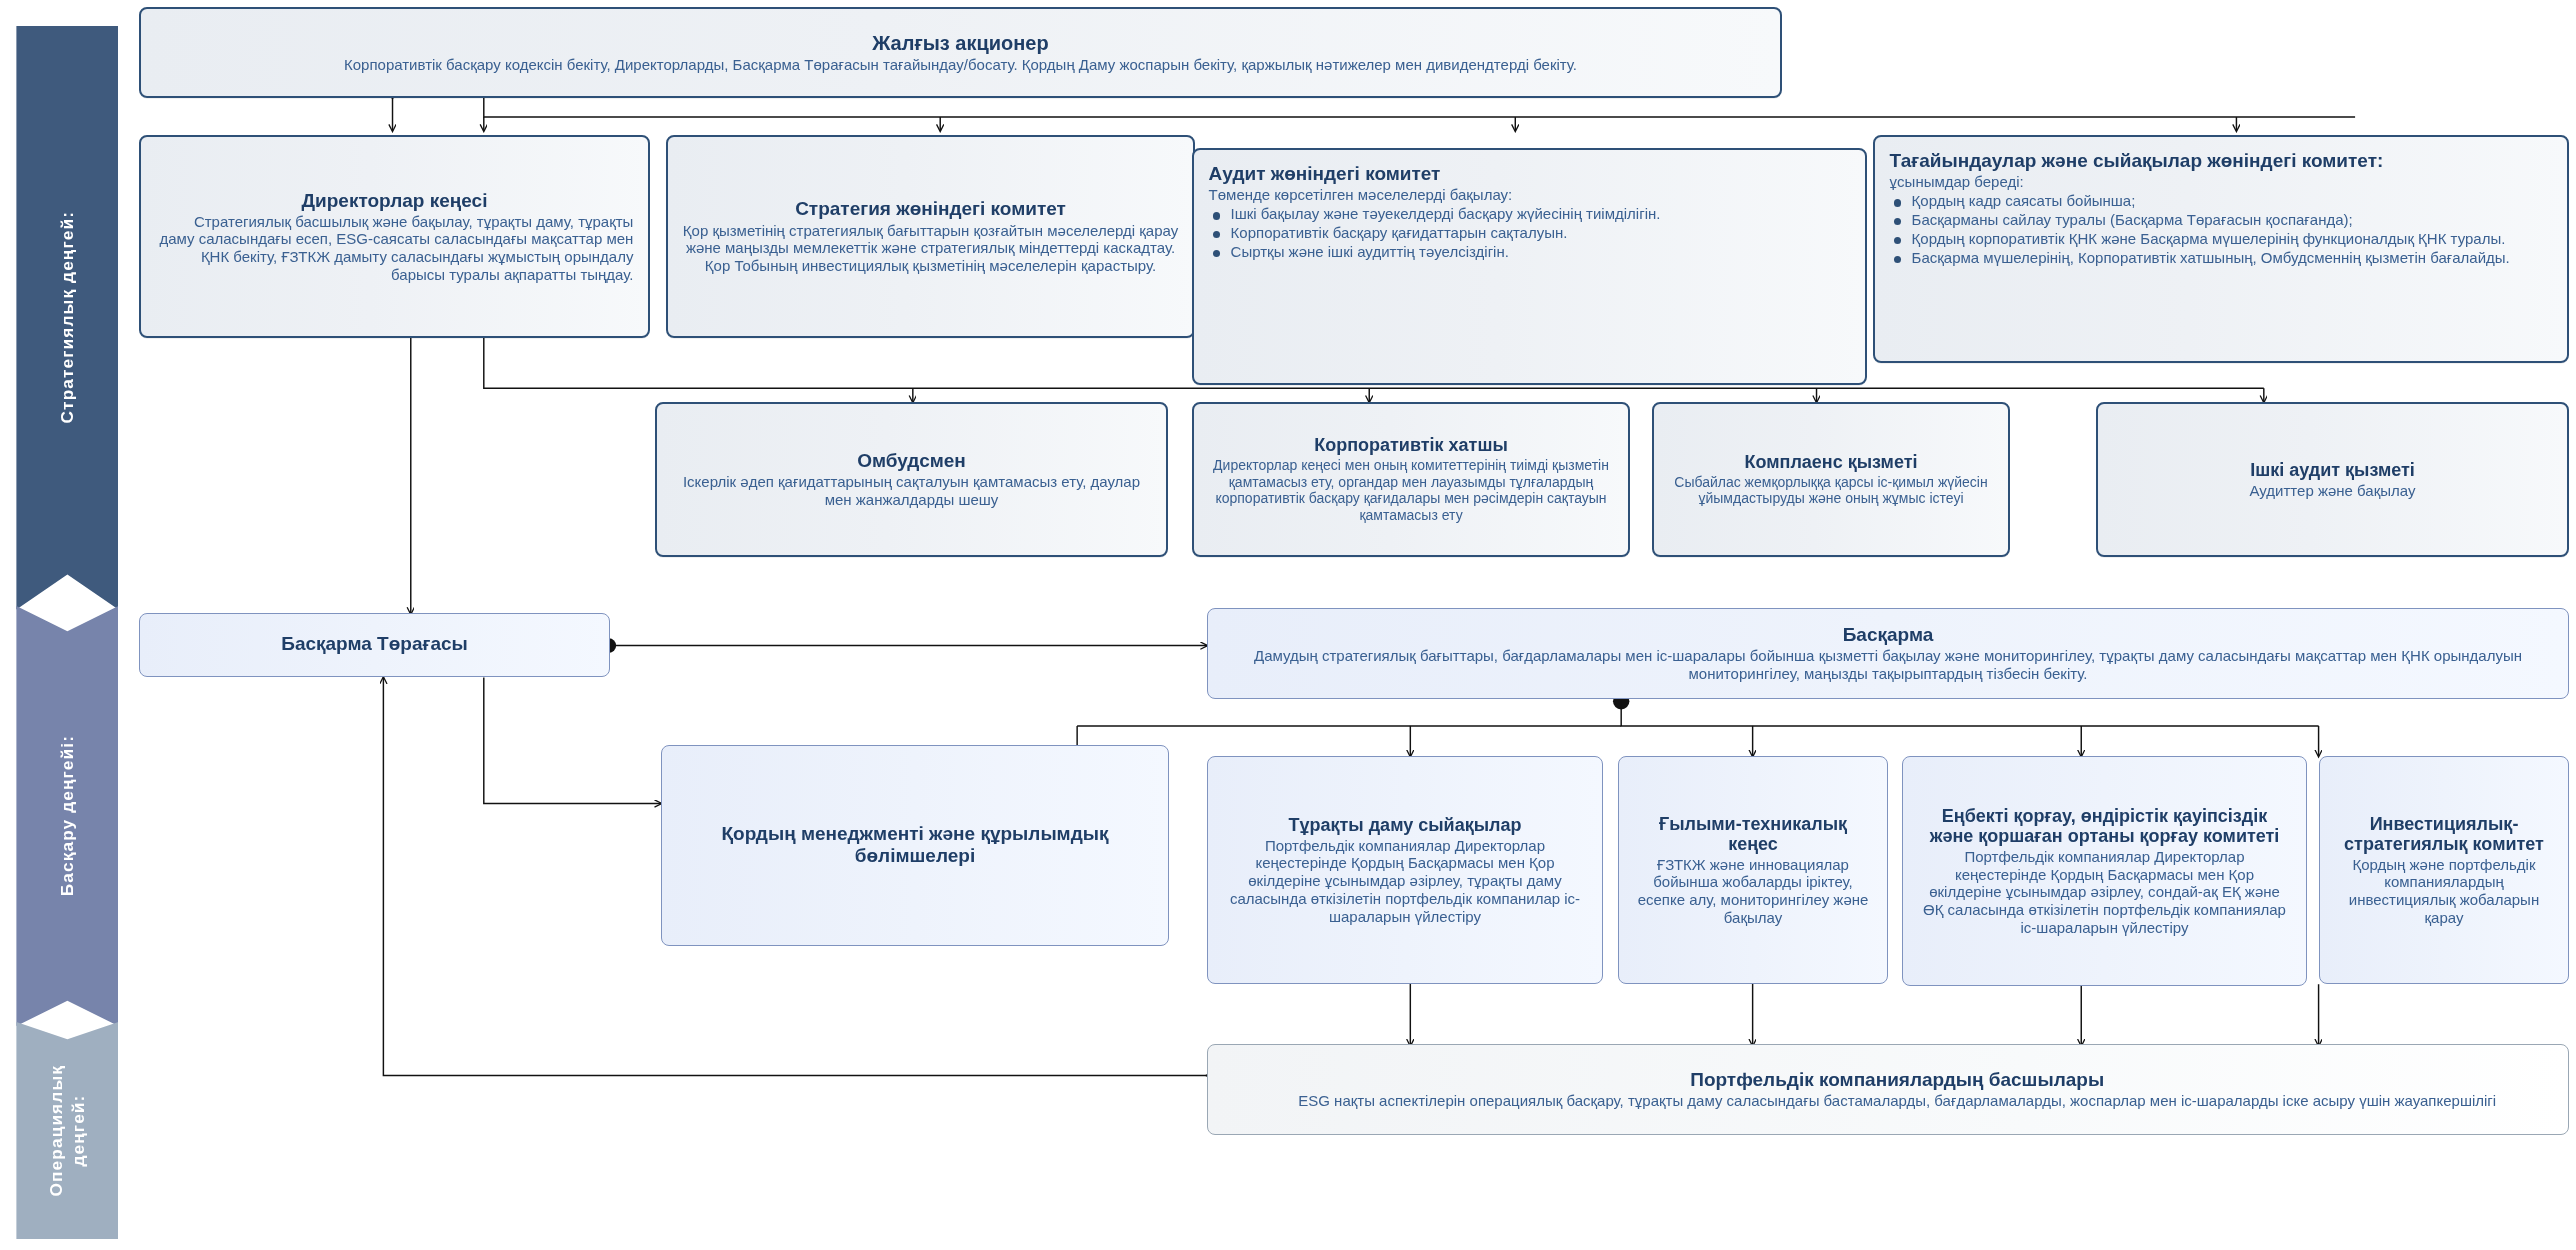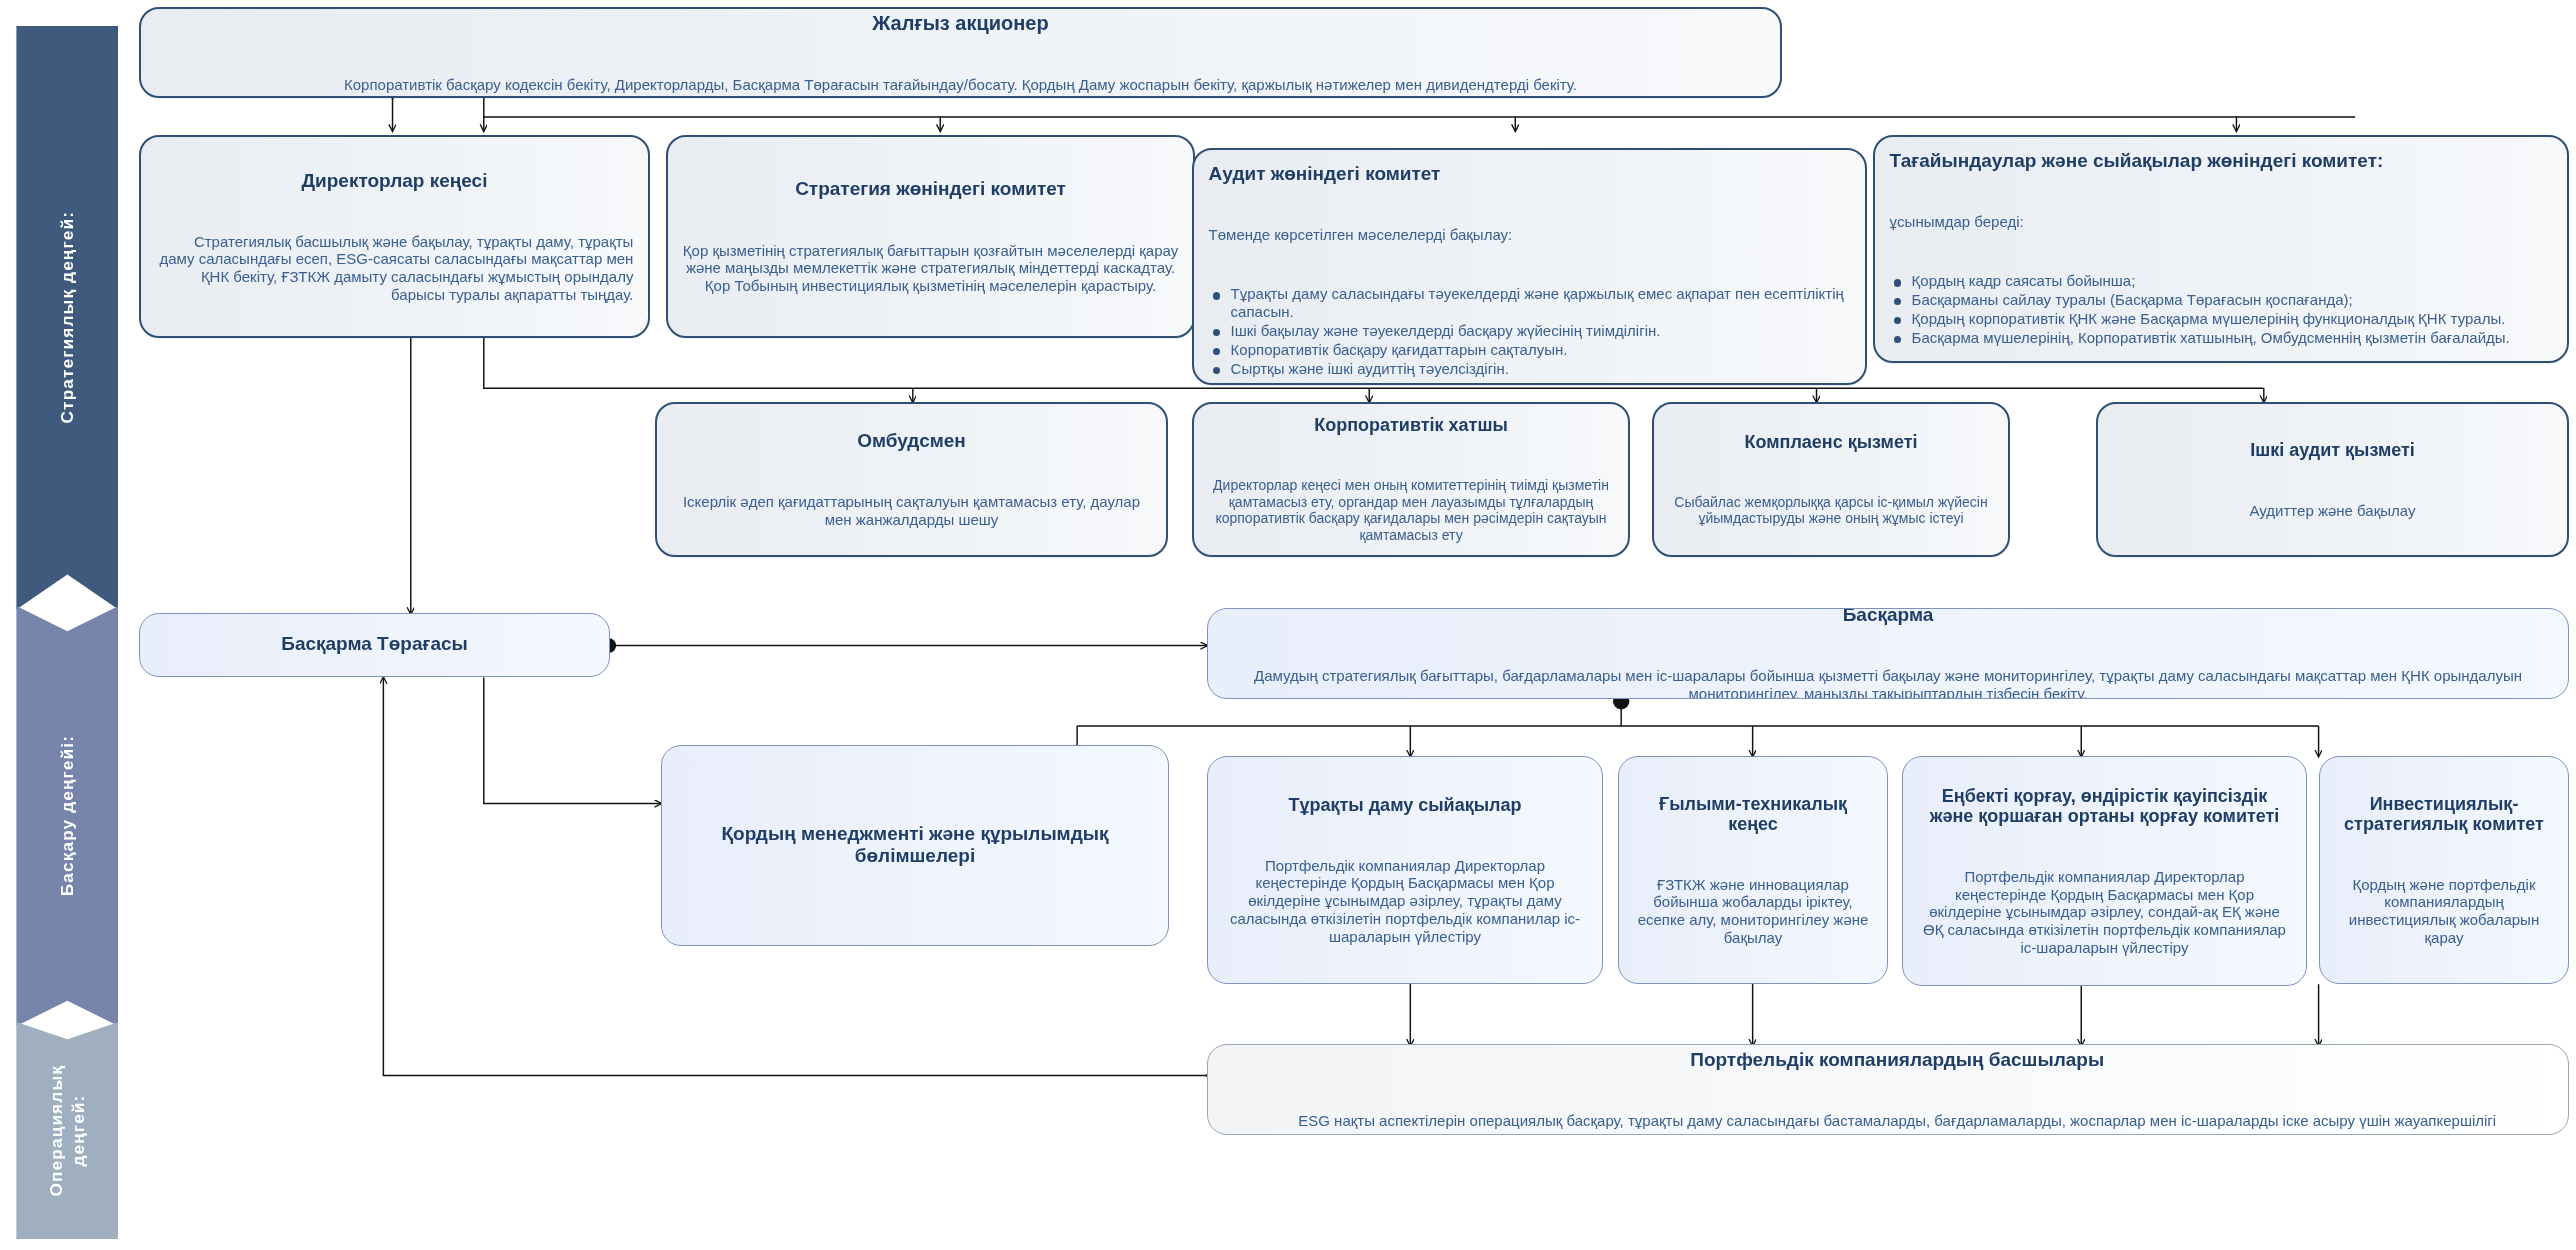--- a/index.html
+++ b/index.html
@@ -67,29 +67,28 @@
     top: 0;
     width: 2576px;
     height: 1251px;
     pointer-events: none;
   }
 
   
   .node {
     position: absolute;
     box-sizing: border-box;
-    border-radius: 20px;
+    border-radius: 8px;
     display: flex;
     flex-direction: column;
     align-items: center;
     justify-content: center;
     text-align: center;
     padding: 9px 14.6px;
     overflow: hidden;
-    gap: 40px;
   }
   .node .n-title {
     font-weight: bold;
     color: #1f3e67;
     line-height: 1.12;
     margin-bottom: 1.8px;
   }
   .node .n-body {
     color: #3a6091;
     line-height: 1.18;
@@ -229,21 +228,20 @@
 
   <div class="node style-strat" style="left:666px; top:135px; width:529px; height:203px;">
     <div class="n-title fs-t21">Стратегия жөніндегі комитет</div>
     <div class="n-body fs-b16">Қор қызметінің стратегиялық бағыттарын қозғайтын мәселелерді қарау және маңызды мемлекеттік және стратегиялық міндеттерді каскадтау. Қор Тобының инвестициялық қызметінің мәселелерін қарастыру.</div>
   </div>
 
   <div class="node style-strat align-left" style="left:1192px; top:148px; width:675px; height:237px;">
     <div class="n-title fs-t21">Аудит жөніндегі комитет</div>
     <div class="n-body fs-b16">Төменде көрсетілген мәселелерді бақылау:</div>
     <ul class="bullets fs-b16">
-      <li>Тұрақты даму саласындағы тәуекелдерді және қаржылық емес ақпарат пен есептіліктің сапасын.</li>
       <li>Ішкі бақылау және тәуекелдерді басқару жүйесінің тиімділігін.</li>
       <li>Корпоративтік басқару қағидаттарын сақталуын.</li>
       <li>Сыртқы және ішкі аудиттің тәуелсіздігін.</li>
     </ul>
   </div>
 
   <div class="node style-strat align-left" style="left:1873px; top:135px; width:696px; height:228px;">
     <div class="n-title fs-t21">Тағайындаулар және сыйақылар жөніндегі комитет:</div>
     <div class="n-body fs-b16">ұсынымдар береді:</div>
     <ul class="bullets fs-b16">

